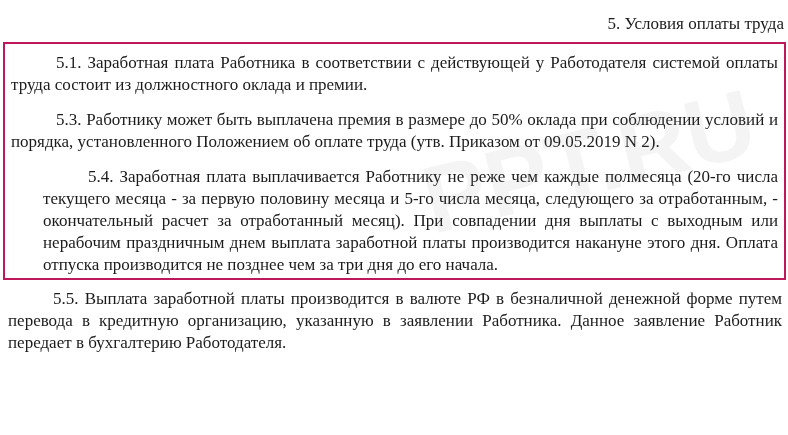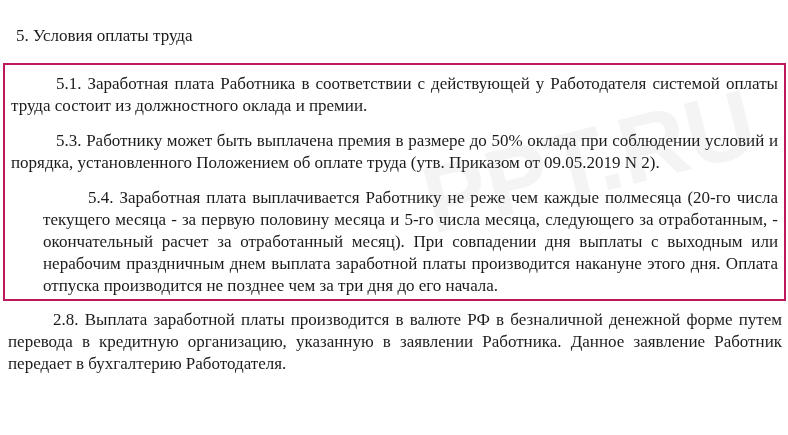--- a/index.html
+++ b/index.html
@@ -12,23 +12,23 @@
     width: 788px;
     height: 435px;
     background: #ffffff;
     overflow: hidden;
     font-family: "Liberation Serif", "DejaVu Serif", serif;
     font-size: 17px;
     line-height: 22px;
     color: #1b1b1b;
   }
   .doc-title {
-    margin: 16px;
+    margin: 4px;
     padding-top: 9px;
-    text-align: left;
+    text-align: right;
     font-size: 17px;
     font-weight: normal;
   }
   .red-box {
     margin: 7px 2px 0 3px;
     border: 2px solid #be185d;
     padding: 8px 6px 2px 6px;
     background: transparent;
   }
   .clause {
@@ -77,17 +77,17 @@
 
     <p class="clause">5.1. Заработная плата Работника в соответствии с действующей у Работодателя системой оплаты труда состоит из должностного оклада и премии.</p>
 
 
     <p class="clause">5.3. Работнику может быть выплачена премия в размере до 50% оклада при соблюдении условий и порядка, установленного Положением об оплате труда (утв. Приказом от 09.05.2019 N 2).</p>
 
     <p class="clause last-in-box">5.4. Заработная плата выплачивается Работнику не реже чем каждые полмесяца (20-го числа текущего месяца - за первую половину месяца и 5-го числа месяца, следующего за отработанным, - окончательный расчет за отработанный месяц). При совпадении дня выплаты с выходным или нерабочим праздничным днем выплата заработной платы производится накануне этого дня. Оплата отпуска производится не позднее чем за три дня до его начала.</p>
 
   </div>
 
-  <p class="clause-outside">2.8. Выплата заработной платы производится в валюте РФ в безналичной денежной форме путем перевода в кредитную организацию, указанную в заявлении Работника. Данное заявление Работник передает в бухгалтерию Работодателя.</p>
+  <p class="clause-outside">5.5. Выплата заработной платы производится в валюте РФ в безналичной денежной форме путем перевода в кредитную организацию, указанную в заявлении Работника. Данное заявление Работник передает в бухгалтерию Работодателя.</p>
 
   <div class="watermark">PPT.RU</div>
 
 </div>
 
 </body></html>

